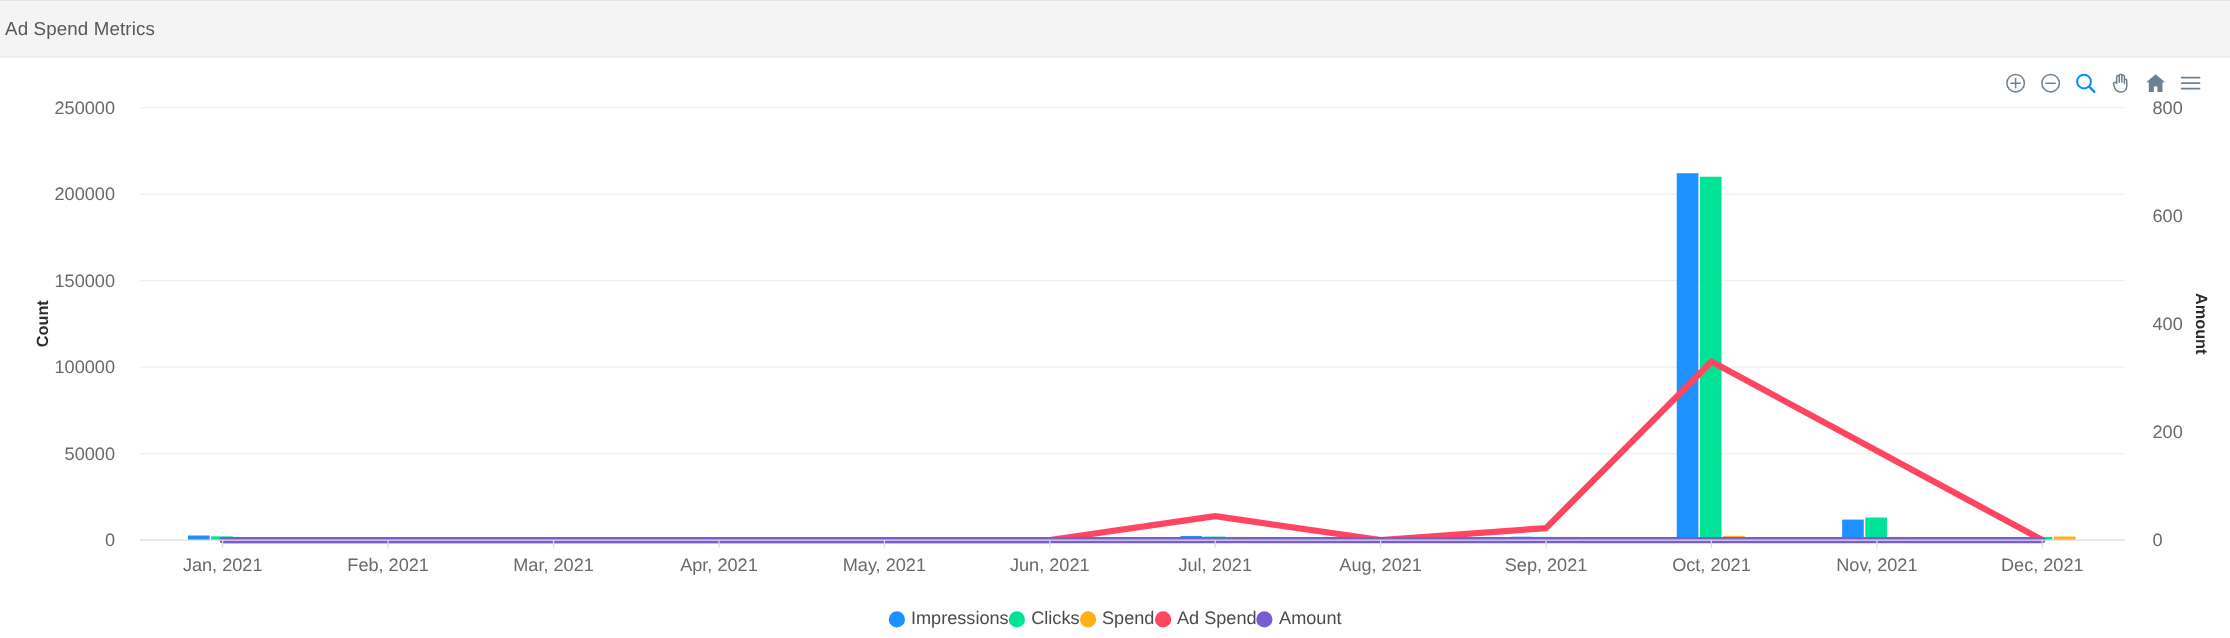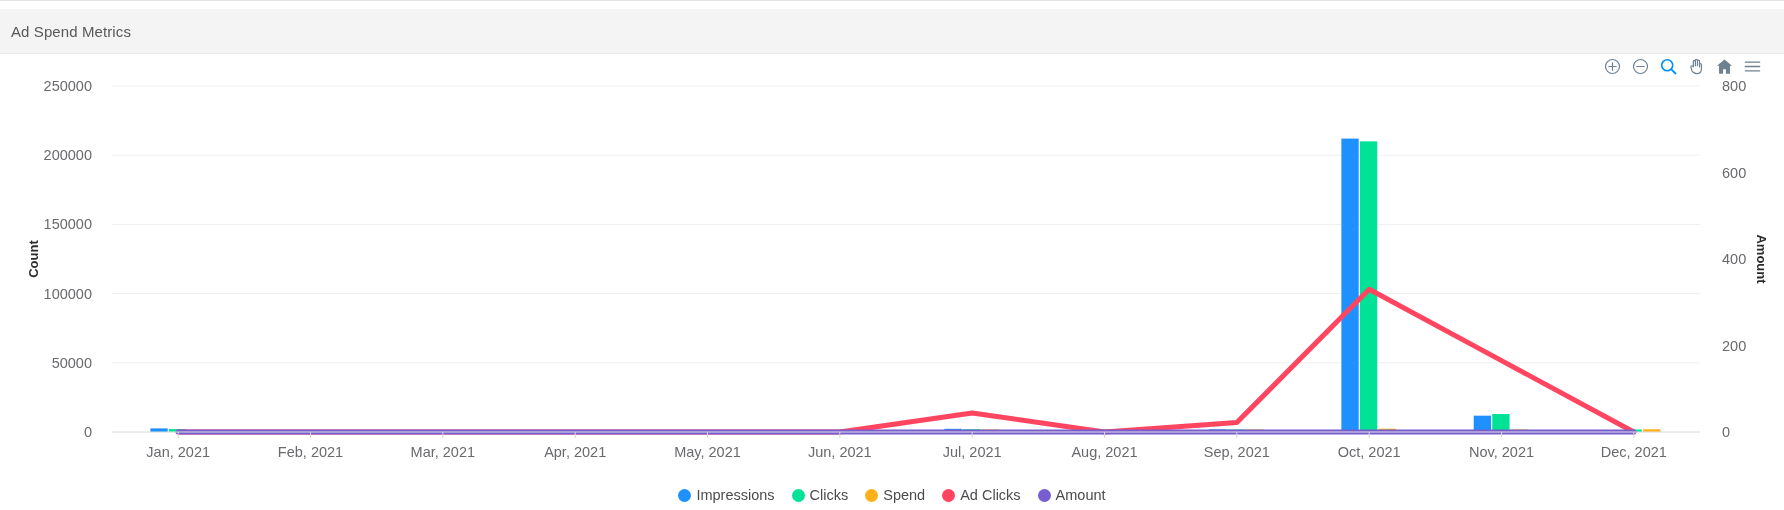--- a/index.html
+++ b/index.html
@@ -15,28 +15,28 @@
     position: relative;
     width: 1784px;
     height: 510px;
     background: #ffffff;
     border-top: 1px solid #e3e3e5;
   }
 
   
   .panel-header {
     position: absolute;
-    top: 8px; left: 0;
+    top: 0; left: 0;
     width: 1784px;
     height: 45px;
     background: #f4f4f5;
     border-bottom: 1px solid #eaeaec;
     display: flex;
     align-items: center;
-    padding-left: 11px;
+    padding-left: 4px;
   }
   .panel-title {
     font-size: 15px;
     color: #58595b;
     font-weight: 400;
     letter-spacing: .1px;
   }
 
   
   .toolbar {
@@ -77,21 +77,20 @@
   }
 
   
   .legend {
     position: absolute;
     left: 0; right: 0;
     bottom: 8px;
     display: flex;
     justify-content: center;
     align-items: flex-end;
-    gap: 17px;
   }
   .legend-item {
     display: flex;
     align-items: center;
     gap: 5px;
     cursor: pointer;
   }
   .legend-dot {
     width: 13px; height: 13px;
     border-radius: 50%;
@@ -230,21 +229,21 @@
         <div class="legend-item">
           <span class="legend-dot" style="background: rgb(0, 227, 150);"></span>
           <span class="legend-label">Clicks</span>
         </div>
         <div class="legend-item">
           <span class="legend-dot" style="background: rgb(254, 176, 25);"></span>
           <span class="legend-label">Spend</span>
         </div>
         <div class="legend-item">
           <span class="legend-dot" style="background: rgb(255, 69, 96);"></span>
-          <span class="legend-label">Ad Clicks</span>
+          <span class="legend-label">Ad Spend</span>
         </div>
         <div class="legend-item">
           <span class="legend-dot" style="background: rgb(119, 93, 208);"></span>
           <span class="legend-label">Amount</span>
         </div>
       </div>
   </div>
 
 </div>
 

